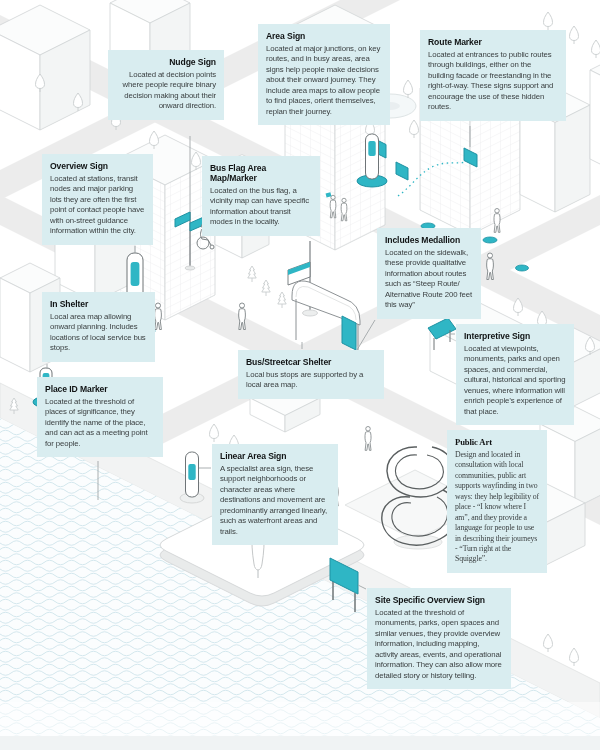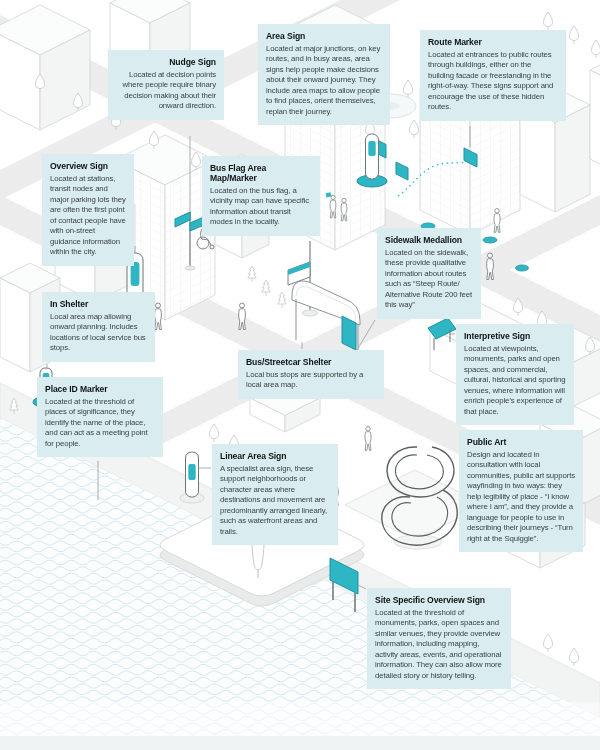--- a/index.html
+++ b/index.html
@@ -312,32 +312,32 @@
 <div class="callout" style="left:258px; top:24px; width:132px;">
   <div class="t">Area Sign</div>
   <div class="b">Located at major junctions, on key routes, and in busy areas, area signs help people make decisions about their onward journey. They include area maps to allow people to find places, orient themselves, replan their journey.</div>
 </div>
 
 <div class="callout" style="left:420px; top:30px; width:146px;">
   <div class="t">Route Marker</div>
   <div class="b">Located at entrances to public routes through buildings, either on the building facade or freestanding in the right-of-way. These signs support and encourage the use of these hidden routes.</div>
 </div>
 
-<div class="callout" style="left:42px; top:154px; width:92px;">
+<div class="callout" style="left:42px; top:154px; width:111px;">
   <div class="t">Overview Sign</div>
   <div class="b">Located at stations, transit nodes and major parking lots they are often the first point of contact people have with on-street guidance information within the city.</div>
 </div>
 
 <div class="callout" style="left:202px; top:156px; width:118px;">
   <div class="t">Bus Flag Area Map/Marker</div>
   <div class="b">Located on the bus flag, a vicinity map can have specific information about transit modes in the locality.</div>
 </div>
 
 <div class="callout" style="left:377px; top:228px; width:104px;">
-  <div class="t">Sidewalk Medallion</div>
+  <div class="t">Includes Medallion</div>
   <div class="b">Located on the sidewalk, these provide qualitative information about routes such as “Steep Route/ Alternative Route 200 feet this way”</div>
 </div>
 
 <div class="callout" style="left:42px; top:292px; width:113px;">
   <div class="t">In Shelter</div>
   <div class="b">Local area map allowing onward planning. Includes locations of local service bus stops.</div>
 </div>
 
 <div class="callout" style="left:456px; top:324px; width:118px;">
   <div class="t">Interpretive Sign</div>
@@ -347,21 +347,21 @@
 <div class="callout" style="left:37px; top:377px; width:126px;">
   <div class="t">Place ID Marker</div>
   <div class="b">Located at the threshold of places of significance, they identify the name of the place, and can act as a meeting point for people.</div>
 </div>
 
 <div class="callout" style="left:238px; top:350px; width:146px;">
   <div class="t">Bus/Streetcar Shelter</div>
   <div class="b">Local bus stops are supported by a local area map.</div>
 </div>
 
-<div class="callout" style="left:459px; top:430px; width:124px;">
+<div class="callout" style="left:447px; top:430px; width:100px;font-family:Liberation Serif, serif;">
   <div class="t">Public Art</div>
   <div class="b">Design and located in consultation with local communities, public art supports wayfinding in two ways: they help legibility of place - “I know where I am”, and they provide a language for people to use in describing their journeys - “Turn right at the Squiggle”.</div>
 </div>
 
 <div class="callout" style="left:212px; top:444px; width:126px;">
   <div class="t">Linear Area Sign</div>
   <div class="b">A specialist area sign, these support neighborhoods or character areas where destinations and movement are predominantly arranged linearly, such as waterfront areas and trails.</div>
 </div>
 
 <div class="callout" style="left:367px; top:558px; width:144px;margin-top:30px;">

